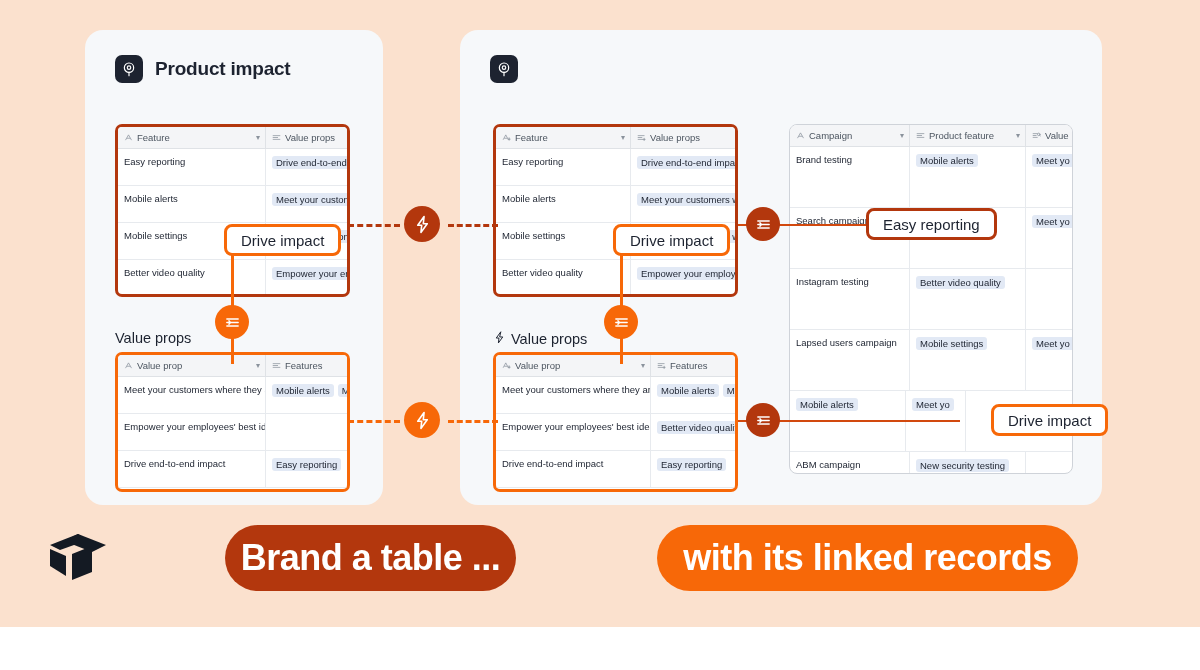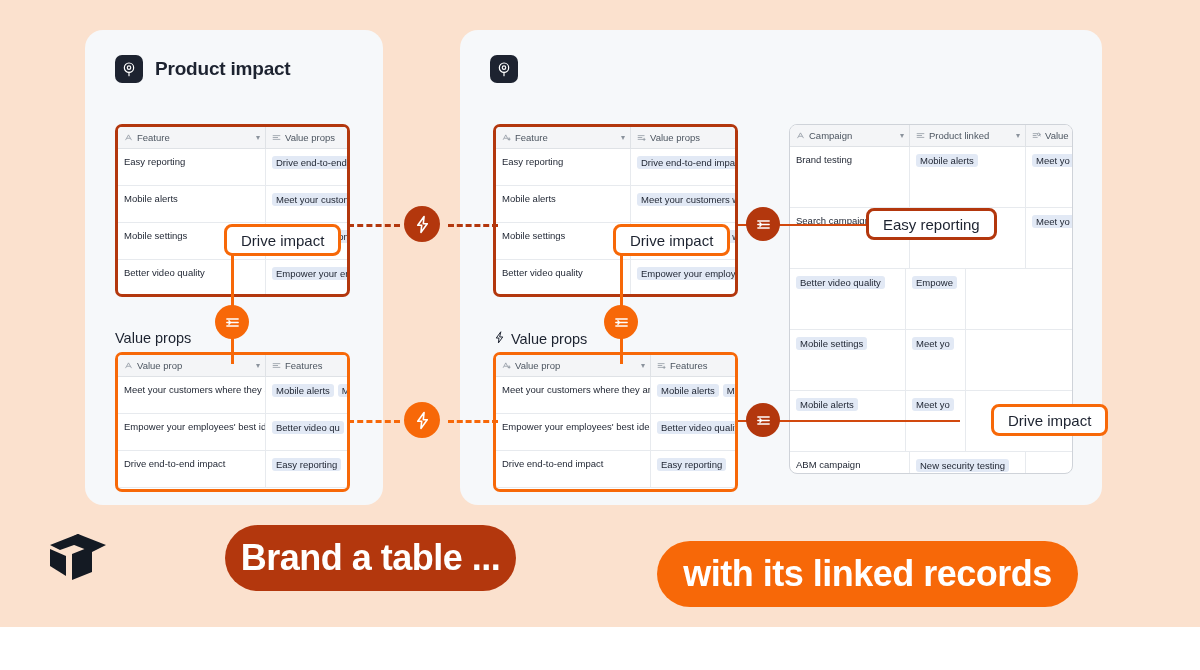--- a/index.html
+++ b/index.html
@@ -181,21 +181,21 @@
     position: absolute;
     border-radius: 34px;
     display: flex; align-items: center; justify-content: center;
     color: #ffffff;
     font-size: 36px;
     font-weight: bold;
     letter-spacing: -0.5px;
     white-space: nowrap;
   }
   #pill-1 { left: 225px; top: 525px; width: 291px; height: 66px; background: #b3370d; }
-  #pill-2 { left: 657px; top: 541px; width: 421px; height: 66px; background: #f76808; }
+  #pill-2 { left: 657px; top: 525px; width: 421px; height: 66px; background: #f76808; }
 </style>
 </head>
 <body>
 
 <div id="canvas"></div>
 <div id="bottom-strip"></div>
 
 <div class="panel" id="panel-left">
   <div class="panel-header">
     <div class="base-icon">
@@ -270,21 +270,20 @@
         </div>
       </div>
       <div class="drow" style="height:37px;">
         <div class="dcell" style="width:148px;">Meet your customers where they are</div>
         <div class="dcell" style="width:150px;">
           <span class="chip">Mobile alerts</span><span class="chip">M</span>
         </div>
       </div>
       <div class="drow" style="height:37px;">
         <div class="dcell" style="width:148px;">Empower your employees' best ideas</div>
-        <div class="dcell" style="width:150px;"><span class="chip">Better video qu</span></div>
       </div>
       <div class="drow" style="height:37px;">
         <div class="dcell" style="width:148px;">Drive end-to-end impact</div>
         <div class="dcell" style="width:150px;"><span class="chip">Easy reporting</span></div>
       </div>
     </div>
   </div>
 </div>
 
 <div class="panel" id="panel-right">
@@ -401,21 +400,21 @@
           <svg width="9" height="9" viewBox="0 0 24 24" fill="none" stroke="#8b939d" stroke-width="2">
               <path d="M4 19 12 5l8 14M7.5 14h9"></path>
             </svg>
           <span>Campaign</span>
           <span class="chev">▾</span>
         </div>
         <div class="hcell" style="width:116px;">
           <svg width="9" height="9" viewBox="0 0 24 24" fill="none" stroke="#8b939d" stroke-width="2" stroke-linecap="round">
               <path d="M3 7h18M3 12h12M3 17h18"></path>
             </svg>
-          <span>Product linked</span>
+          <span>Product feature</span>
           <span class="chev">▾</span>
         </div>
         <div class="hcell" style="width:60px;align-items:center;">
           <svg width="9" height="9" viewBox="0 0 24 24" fill="none" stroke="#8b939d" stroke-width="2" stroke-linecap="round">
               <path d="M3 7h11M3 12h8M3 17h11"></path>
               <circle cx="18" cy="9" r="3.4"></circle>
               <path d="M20.4 11.4 23 14"></path>
             </svg>
           <span>Value</span>
         </div>
@@ -425,24 +424,25 @@
         <div class="dcell" style="width:120px;">Brand testing</div>
         <div class="dcell" style="width:116px;"><span class="chip">Mobile alerts</span></div>
         <div class="dcell" style="width:60px;"><span class="chip">Meet yo</span></div>
       </div>
       <div class="drow" style="height:61px;">
         <div class="dcell" style="width:120px;">Search campaign</div>
         <div class="dcell" style="width:116px;"><span class="chip">Easy reporting</span></div>
         <div class="dcell" style="width:60px;"><span class="chip">Meet yo</span></div>
       </div>
       <div class="drow" style="height:61px;">
+        <div class="dcell" style="width:120px;">Instagram testing</div>
         <div class="dcell" style="width:116px;"><span class="chip">Better video quality</span></div>
-        <div class="dcell" style="width:60px;"><span class="chip">Empowe</span></div>
       </div>
       <div class="drow" style="height:61px;">
+        <div class="dcell" style="width:120px;">Lapsed users campaign</div>
         <div class="dcell" style="width:116px;"><span class="chip">Mobile settings</span></div>
         <div class="dcell" style="width:60px;"><span class="chip">Meet yo</span></div>
       </div>
       <div class="drow" style="height:61px;">
         <div class="dcell" style="width:116px;"><span class="chip">Mobile alerts</span></div>
         <div class="dcell" style="width:60px;"><span class="chip">Meet yo</span></div>
       </div>
       <div class="drow" style="height:61px;">
         <div class="dcell" style="width:120px;">ABM campaign</div>
         <div class="dcell" style="width:116px;"><span class="chip">New security testing</span></div>

